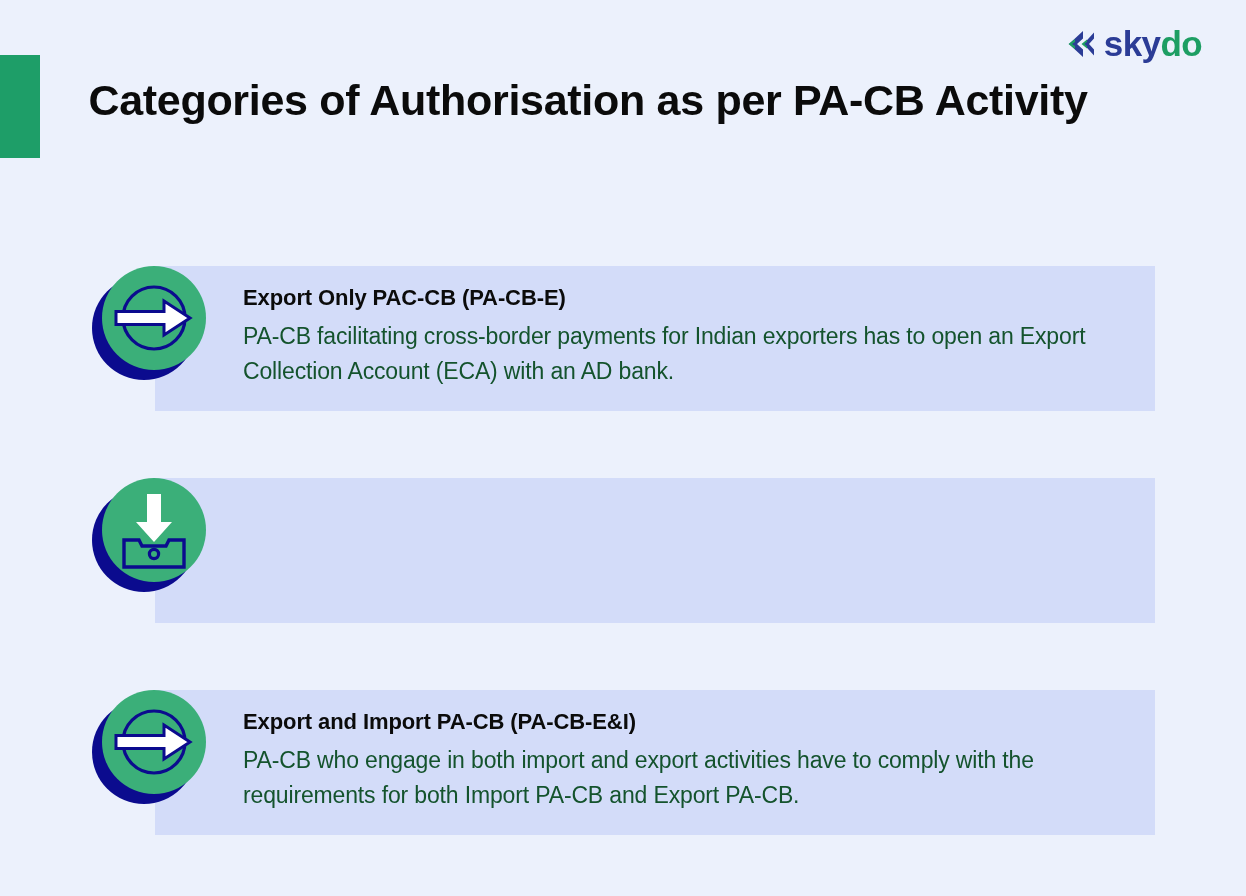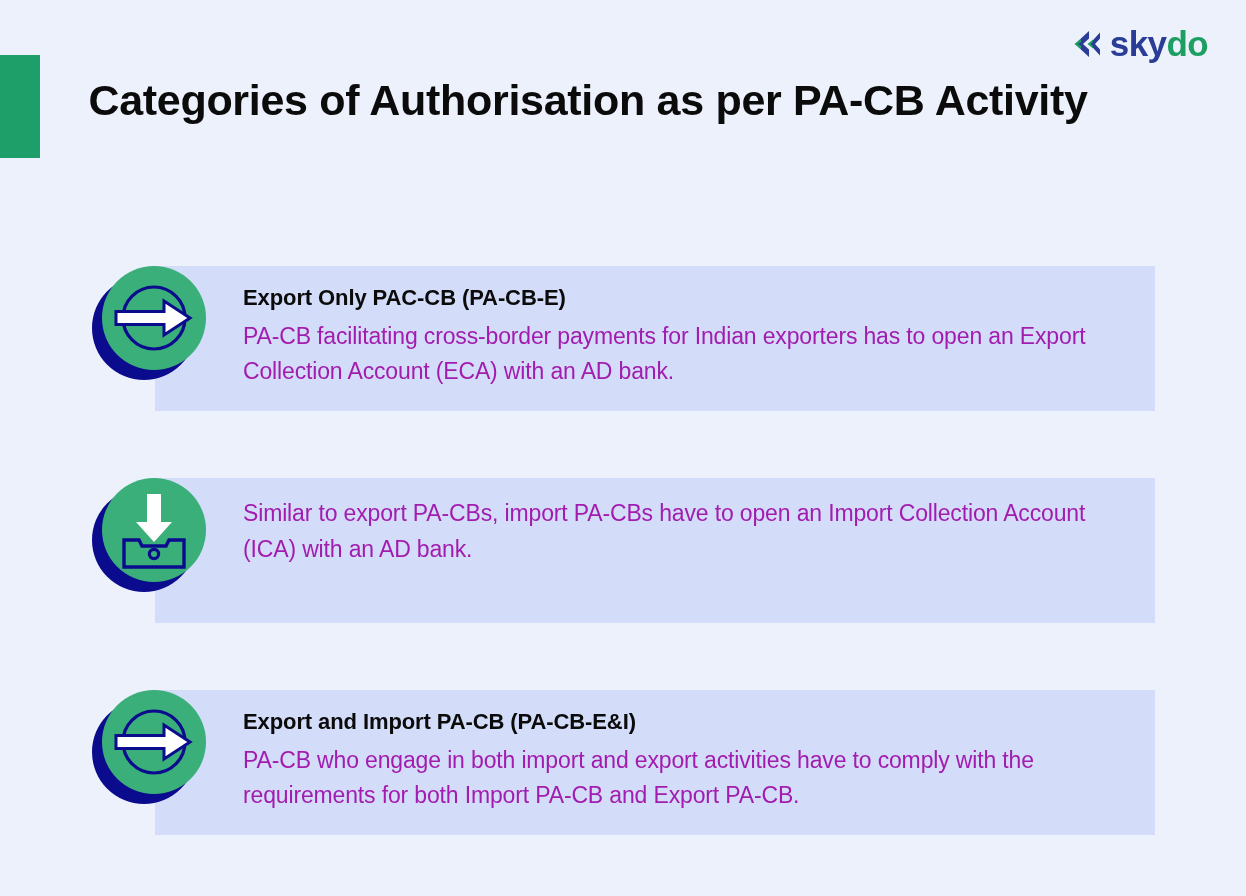--- a/index.html
+++ b/index.html
@@ -13,21 +13,21 @@
     background: #ECF1FC;
     font-family: "Liberation Sans", "DejaVu Sans", sans-serif;
     overflow: hidden;
     position: relative;
   }
 
   
   .brand {
     position: absolute;
     top: 26px;
-    right: 38px;
+    right: 44px;
     display: flex;
     align-items: center;
     gap: 9px;
   }
   .brand-mark {
     display: block;
     width: 32px;
     height: 30px;
   }
   .brand-wordmark {
@@ -131,21 +131,21 @@
   .card-heading {
     font-size: 22px;
     font-weight: bold;
     color: #0B0B0B;
     line-height: 1.25;
     margin: 0 0 7px 0;
     letter-spacing: -0.1px;
   }
   .card-body {
     font-size: 23px;
-    color: #a21caf;
+    color: #14532d;
     line-height: 1.55;
     margin: 0;
     letter-spacing: -0.15px;
   }
 </style>
 </head>
 <body>
 
 <div class="brand">
   <span class="brand-mark">
@@ -191,21 +191,20 @@
       <div class="icon-disc"></div>
       <div class="icon-glyph">
         <svg viewBox="0 0 104 104" xmlns="http://www.w3.org/2000/svg">
           <path d="M45 16 L59 16 L59 44 L70 44 L52 64 L34 44 L45 44 Z" fill="#FFFFFF"></path>
           <path d="M22 62 L37 62 L40 68 L64 68 L67 62 L82 62 L82 89 L22 89 Z" fill="none" stroke="#0B0B8E" stroke-width="3.4" stroke-linejoin="miter"></path>
           <circle cx="52" cy="76" r="4.6" fill="none" stroke="#0B0B8E" stroke-width="3.2"></circle>
         </svg>
       </div>
     </div>
     <div class="card-text">
-      <p class="card-body">Similar to export PA-CBs, import PA-CBs have to open an Import Collection Account (ICA) with an AD bank.</p>
     </div>
   </div>
 
   <div class="card">
     <div class="card-panel"></div>
     <div class="card-icon">
       <div class="icon-shadow"></div>
       <div class="icon-disc"></div>
       <div class="icon-glyph">
         <svg viewBox="0 0 104 104" xmlns="http://www.w3.org/2000/svg">

